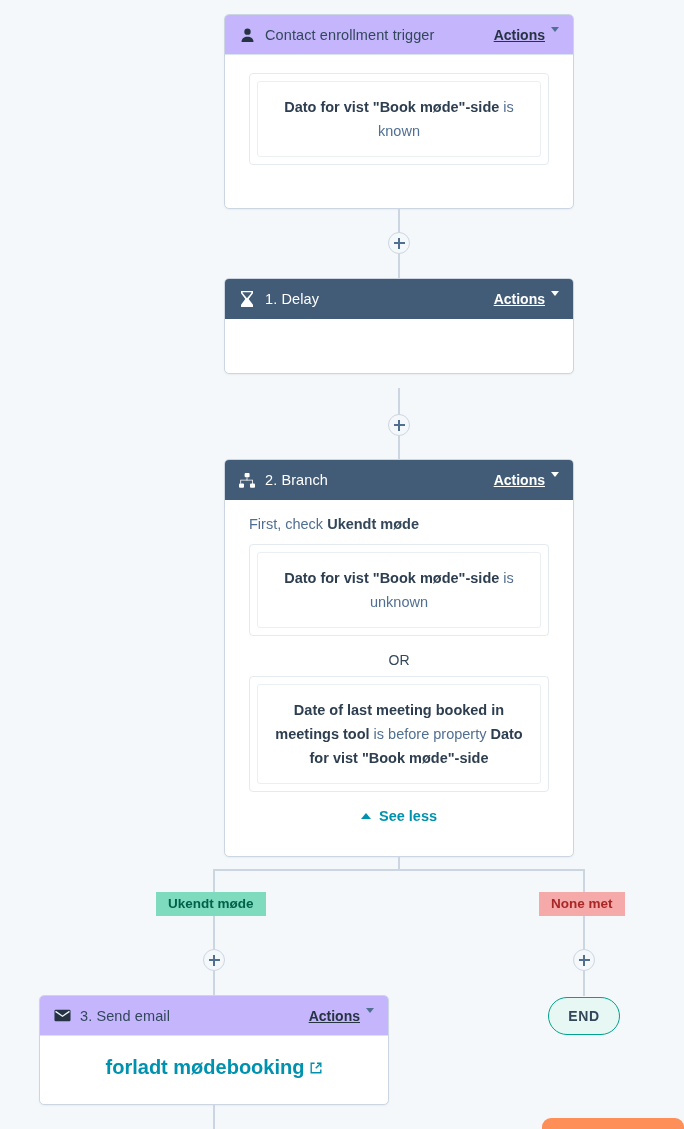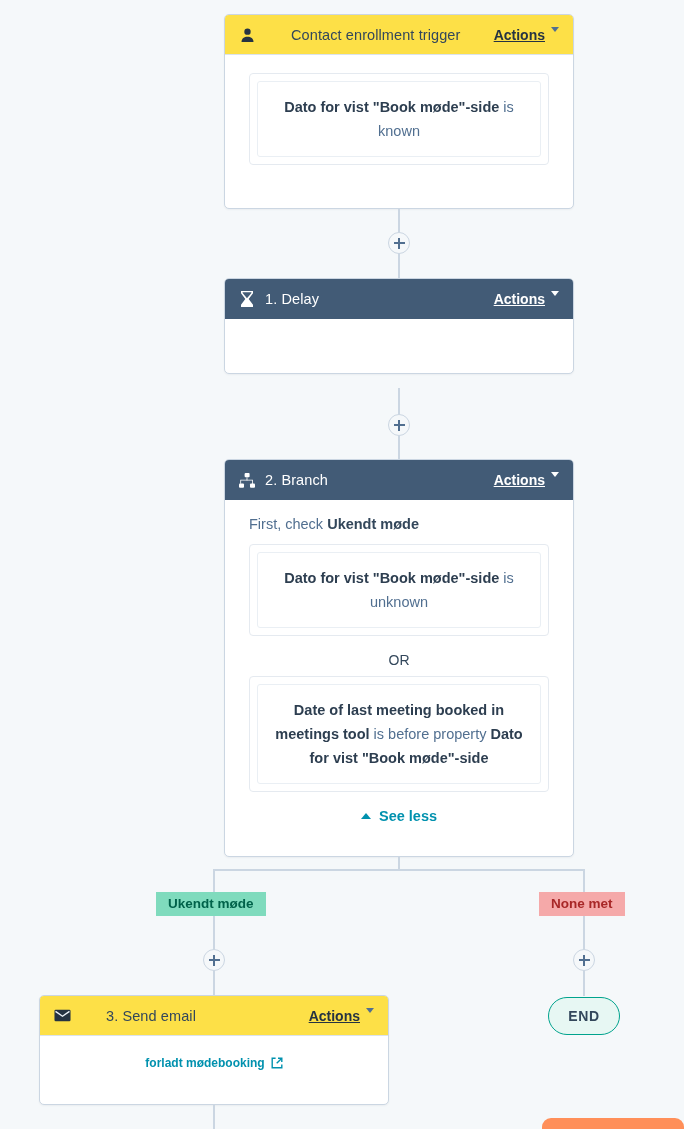--- a/index.html
+++ b/index.html
@@ -24,21 +24,21 @@
     overflow:hidden;
   }
   .card-head {
     height:40px;
     display:flex;
     align-items:center;
     padding:0 14px 0 12px;
     box-sizing:border-box;
     font-size:14.5px;
   }
-  .head-light { background:#fde047; border-bottom:1px solid #dbe3ec; color:#33475b;gap:26px; }
+  .head-light { background:#c4b5fd; border-bottom:1px solid #dbe3ec; color:#33475b; }
   .head-dark  { background:#425b76; color:#ffffff; }
   .head-ico { width:20px; height:20px; flex:0 0 20px; margin-right:8px; display:flex; align-items:center; justify-content:center; }
   .head-title { flex:1 1 auto; white-space:nowrap; letter-spacing:.1px; }
   .actions {
     display:flex; align-items:flex-start; gap:6px;
     font-size:14px; font-weight:bold; cursor:pointer;
   }
   .actions .lbl { text-decoration:underline; }
   .head-light .actions { color:#253342; }
   .head-dark  .actions { color:#ffffff; }
@@ -73,21 +73,21 @@
 
   .see-less {
     margin-top:16px; text-align:center;
     color:#0091ae; font-size:14.5px; font-weight:bold;
     display:flex; align-items:center; justify-content:center; gap:8px;
     cursor:pointer;
   }
   .chev-up { width:0;height:0;border-left:5px solid transparent;border-right:5px solid transparent;border-bottom:6px solid #0091ae; }
 
   .email-link {
-    text-align:center; font-size:12px; font-weight:bold; color:#0091ae;
+    text-align:center; font-size:20px; font-weight:bold; color:#0091ae;
     display:flex; align-items:center; justify-content:center; gap:6px;
     cursor:pointer;
   }
 
   
   .vline { position:absolute; width:2px; background:#cbd6e2; }
   .hline { position:absolute; height:2px; background:#cbd6e2; }
   .plus {
     position:absolute; width:22px; height:22px; border-radius:50%;
     background:#f5f8fa; border:1.5px solid #cbd6e2;

